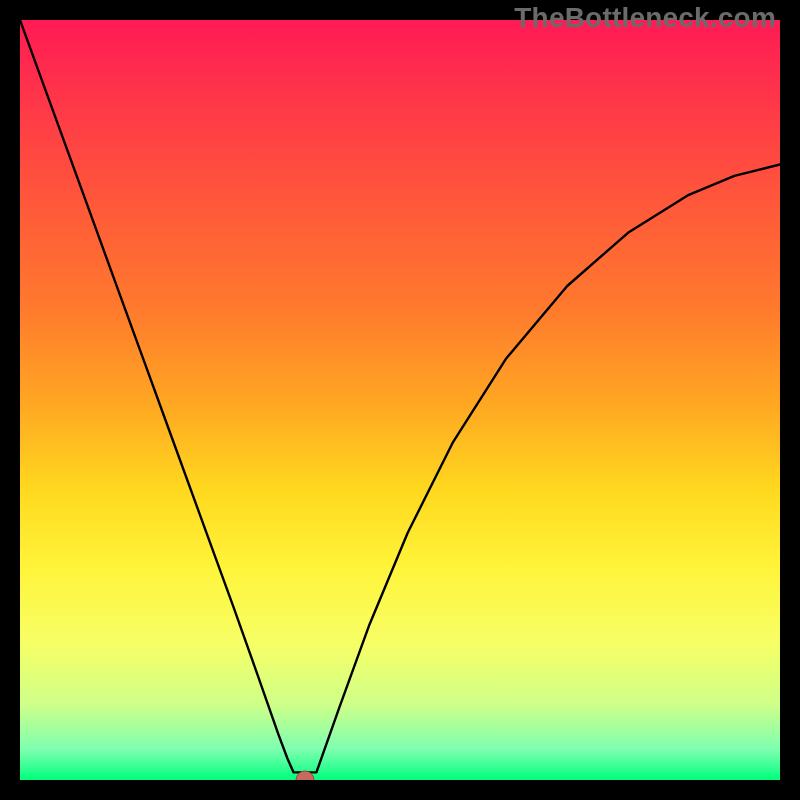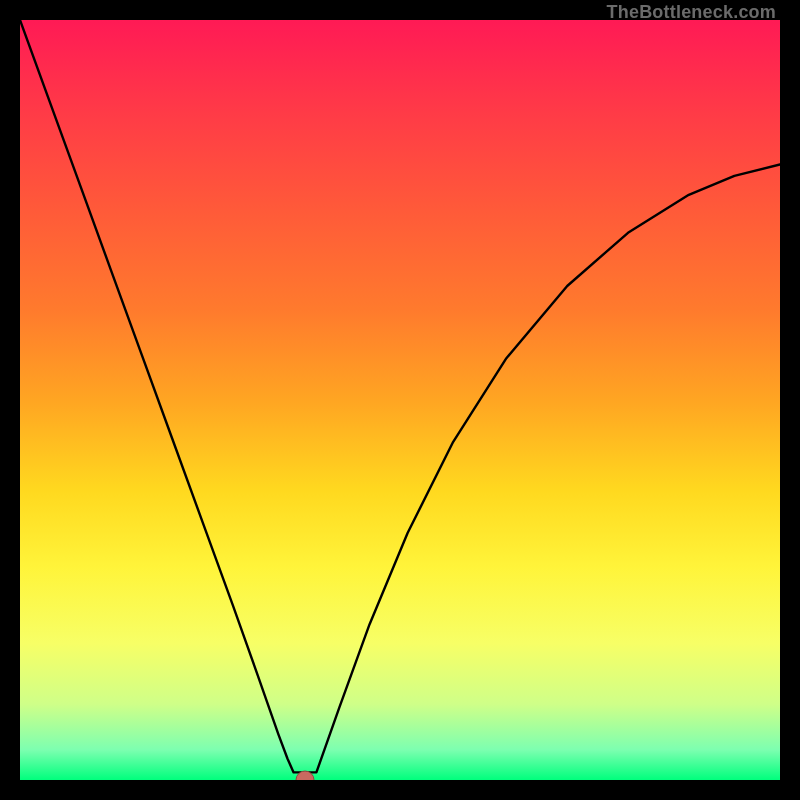--- a/index.html
+++ b/index.html
@@ -23,21 +23,21 @@
     position: absolute;
     left: 0;
     top: 0;
     width: 760px;
     height: 760px;
   }
   .watermark {
     position: absolute;
     top: 2px;
     right: 24px;
-    font-size: 18px;
+    font-size: 28px;
     font-weight: 600;
     color: #6b6b6b;
     letter-spacing: 0.2px;
     user-select: none;
   }
   svg { display: block; }
 </style>
 </head>
 <body>
 

